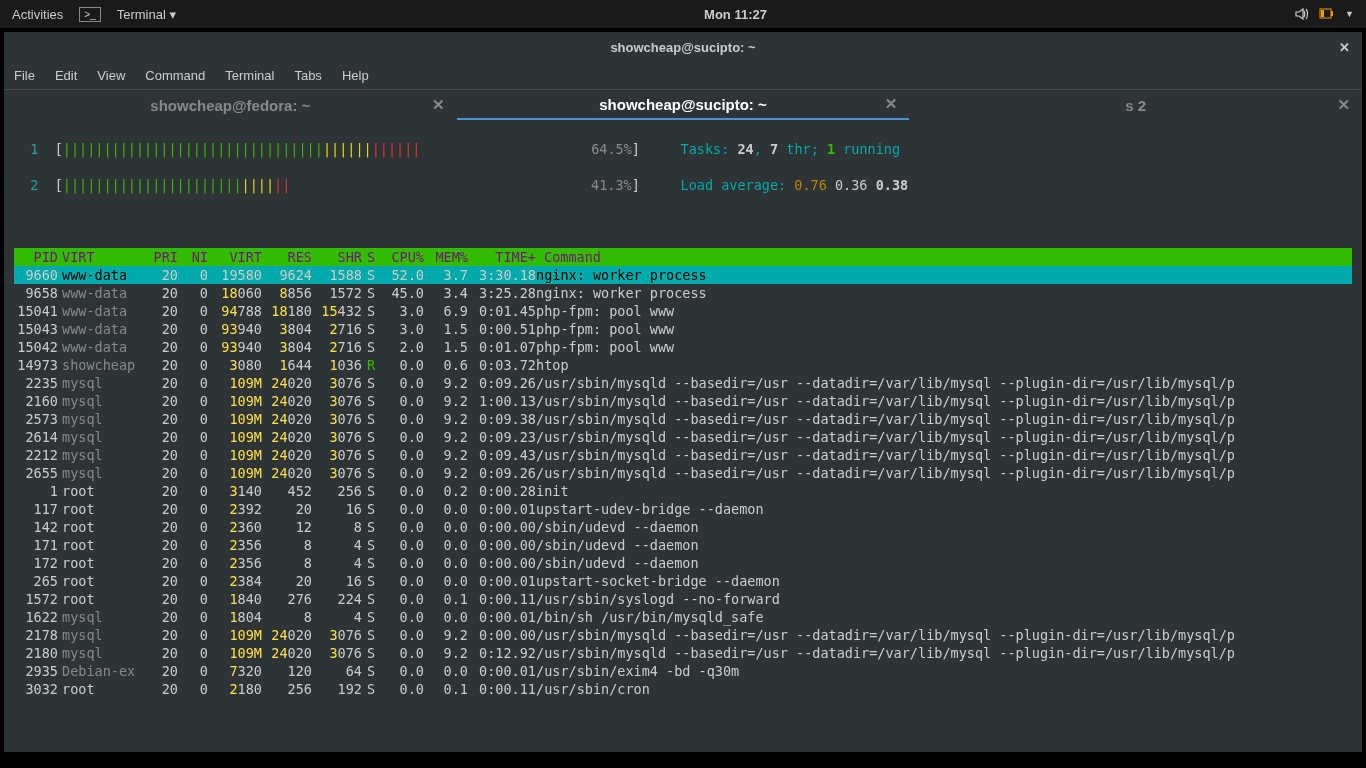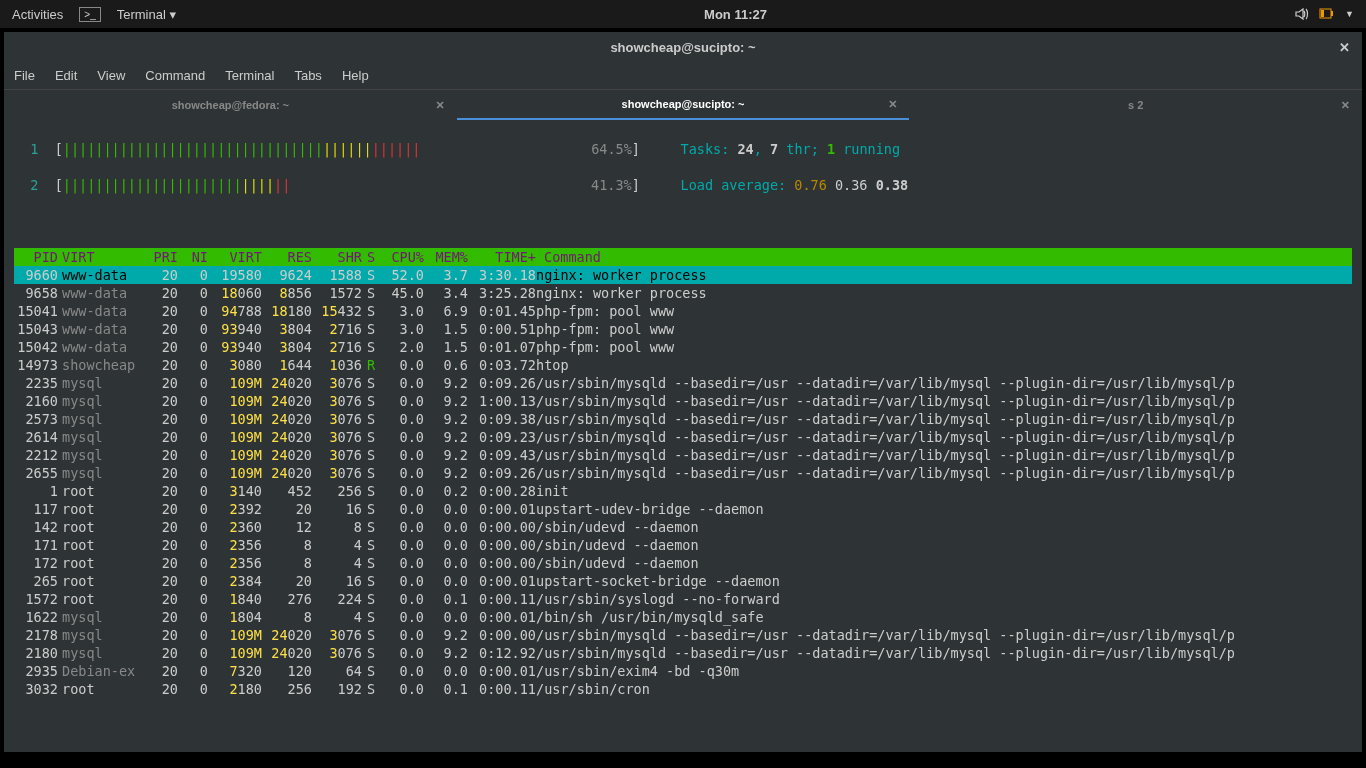--- a/index.html
+++ b/index.html
@@ -7,21 +7,21 @@
 .topbar{height:28px;background:#1a1a1a;color:#ccc;display:flex;align-items:center;padding:0 12px;font-family:Liberation Sans, sans-serif;font-size:13px}
 .topbar .left{display:flex;align-items:center;gap:16px}
 .topbar .center{flex:1;text-align:center;font-weight:bold}
 .topbar .right{display:flex;align-items:center;gap:10px}
 .topbar .prompt-icon{border:1px solid #888;padding:1px 4px;font-size:10px}
 .win{background:#2e3436;margin:4px;border-radius:3px}
 .titlebar{height:30px;background:#2e3436;color:#ccc;display:flex;align-items:center;justify-content:center;font-family:sans-serif;font-size:13px;font-weight:bold;position:relative}
 .titlebar .close{position:absolute;right:12px;cursor:pointer}
 .menubar{height:28px;background:#2e3436;color:#ccc;display:flex;align-items:center;padding:0 10px;gap:20px;font-family:sans-serif;font-size:13px;border-bottom:1px solid #444}
 .menubar span{cursor:pointer}
-.tabs{height:30px;background:#2e3436;display:flex;font-family:sans-serif;font-size:11px}
+.tabs{height:30px;background:#2e3436;display:flex;font-family:sans-serif;font-size:15px}
 .tab{flex:1;display:flex;align-items:center;justify-content:center;color:#888;position:relative;cursor:pointer;font-weight:bold}
 .tab.active{color:#fff;border-bottom:2px solid #4a90d9}
 .tab .x{position:absolute;right:12px;color:#888}
 .term{background:#2e3436;color:#888;padding:2px 10px 0 10px;line-height:18px;white-space:pre;font-size:13.5px}
 .c-cyan{color:#2aa198}
 .c-white{color:#ccc}
 .c-grey{color:#888}
 .c-green{color:#3b0}
 .c-dcyan{color:#0aa}
 .hdr{background:#3b0;color:#701a75}

